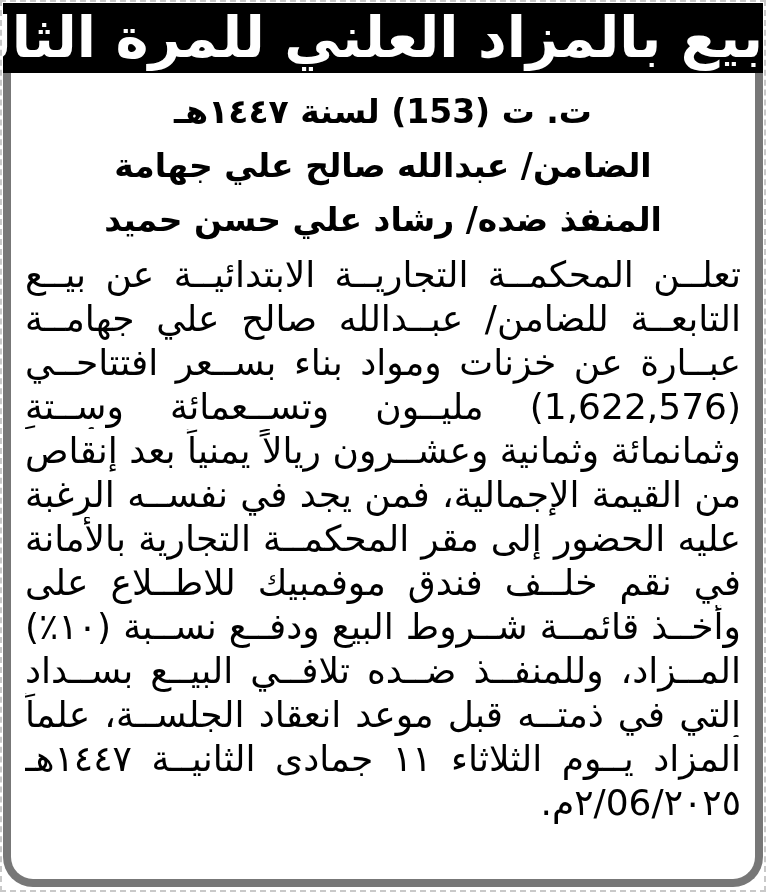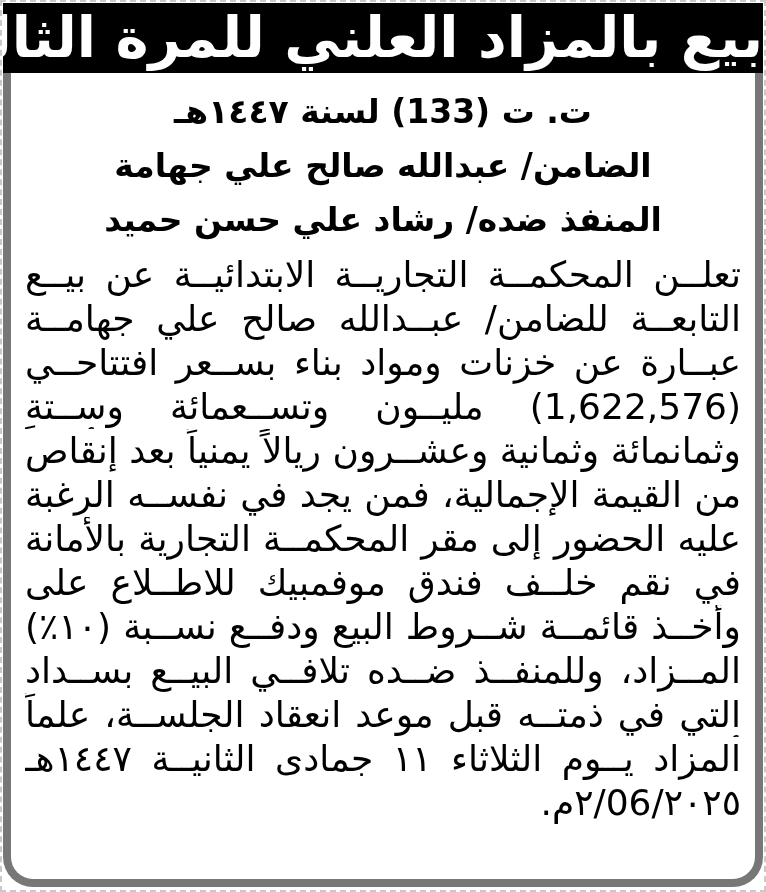--- a/index.html
+++ b/index.html
@@ -73,21 +73,21 @@
 
 <div class="page">
 
   <div class="banner">
     <span>بيع بالمزاد العلني للمرة الثالثة</span>
   </div>
 
   <div class="frame">
 
     <div class="case-header">
-      <div class="case-line">ت. ت (133) لسنة ١٤٤٧هـ</div>
+      <div class="case-line">ت. ت (153) لسنة ١٤٤٧هـ</div>
       <div class="case-line">الضامن/ عبدالله صالح علي جهامة</div>
       <div class="case-line">المنفذ ضده/ رشاد علي حسن حميد</div>
     </div>
 
     <div class="body-text">
       <div class="body-line">تعلــن المحكمــة التجاريــة الابتدائيــة عن بيــع المنقولات</div>
       <div class="body-line">التابعــة للضامن/ عبــدالله صالح علي جهامــة والتي هي</div>
       <div class="body-line">عبــارة عن خزنات ومواد بناء بســعر افتتاحــي مبلغ وقدره</div>
       <div class="body-line">(1,622,576) مليــون وتســعمائة وســتة وســتون ألفــاً</div>
       <div class="body-line">وثمانمائة وثمانية وعشــرون ريالاً يمنياً بعد إنقاص (7٪)</div>

